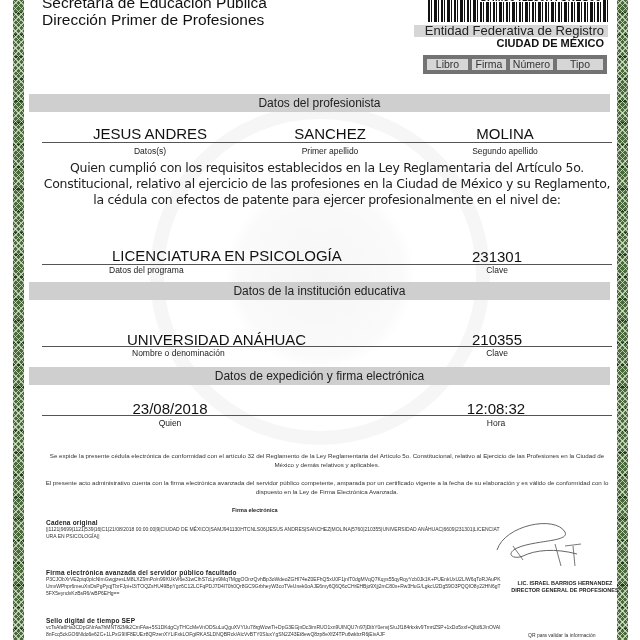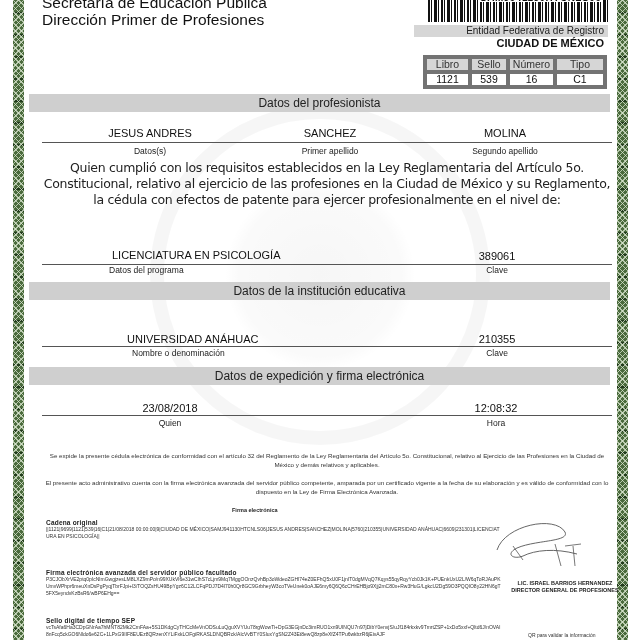--- a/index.html
+++ b/index.html
@@ -38,21 +38,21 @@
       #111 0 2px, #fff 2px 3px, #111 3px 4px, #fff 4px 6px, #111 6px 9px, #fff 9px 10px,
       #111 10px 11px, #fff 11px 13px);
   }
   .barcode-text {
     position: absolute; left: 478px; top: -7px; font-size: 10px; font-weight: bold; color: #111;
     background: #fff; padding: 0 2px; line-height: 9px; letter-spacing: 0.5px;
   }
 
   .entidad-label {
     position: absolute; left: 414px; top: 25px; width: 194px; height: 12px;
-    background: #d6d6d6; font-size: 10px; line-height: 12px; text-align: right; padding-right: 4px; color: #222;
+    background: #d6d6d6; font-size: 13px; line-height: 12px; text-align: right; padding-right: 4px; color: #222;
   }
   .entidad-value {
     position: absolute; left: 414px; top: 37px; width: 194px; font-size: 11px; font-weight: bold;
     text-align: right; padding-right: 4px; line-height: 13px;
   }
 
   .registro-table {
     position: absolute; left: 423px; top: 55px; border-collapse: collapse; font-size: 10.5px;
   }
   .registro-table td, .registro-table th {
@@ -62,21 +62,21 @@
   .registro-table .c1 { width: 45px; } .registro-table .c2 { width: 38px; }
   .registro-table .c3 { width: 47px; } .registro-table .c4 { width: 50px; }
 
   .se-expide { position: absolute; left: 49px; top: 81px; font-family: "DejaVu Sans", sans-serif; font-size: 11px; color: #222; margin-top: 16px; }
 
   .section-bar {
     position: absolute; left: 29px; width: 581px; height: 18px; background: #cfcfcf;
     font-size: 12px; line-height: 18px; text-align: center; color: #222;
   }
 
-  .field-value { position: absolute; font-size: 11px; line-height: 13px; text-align: center; white-space: nowrap; }
+  .field-value { position: absolute; font-size: 15px; line-height: 13px; text-align: center; white-space: nowrap; }
   .field-label { position: absolute; font-size: 8.5px; line-height: 10px; text-align: center; color: #222; white-space: nowrap; }
   .rule { position: absolute; height: 1px; background: #555; left: 42px; width: 570px; }
 
   .paragraph {
     position: absolute; left: 42px; width: 570px; top: 180px; font-family: "DejaVu Sans", sans-serif;
     font-size: 12.5px; line-height: 16px; text-align: center; color: #222; letter-spacing: -0.3px;
   }
 
   .small-para {
     position: absolute; left: 42px; width: 570px; font-size: 6.2px; line-height: 9px; text-align: center; color: #333;
@@ -107,48 +107,42 @@
 <div class="barcode"></div>
 <div class="barcode-text">SAMJ941130HTCNLS06</div>
 
 <div class="entidad-label">Entidad Federativa de Registro</div>
 <div class="entidad-value">CIUDAD DE MÉXICO</div>
 
 <table class="registro-table">
   <tbody>
       <tr>
     <th class="c1">Libro</th>
-    <th class="c2">Sello</th>
+    <th class="c2">Firma</th>
     <th class="c3">Número</th>
     <th class="c4">Tipo</th>
-  </tr>
-  <tr>
-    <td>1121</td>
-    <td>539</td>
-    <td>16</td>
-    <td>C1</td>
   </tr>
 </tbody>
   </table>
 
 <div class="se-expide">Se expide a:</div>
 
 <div class="section-bar" style="top:94px;">Datos del profesionista</div>
 <div class="field-value" style="left:70px; width:160px; top:127px;">JESUS ANDRES</div>
 <div class="field-value" style="left:260px; width:140px; top:127px;">SANCHEZ</div>
 <div class="field-value" style="left:440px; width:130px; top:127px;">MOLINA</div>
 <div class="rule" style="top:142px;"></div>
 <div class="field-label" style="left:70px; width:160px; top:146px;">Datos(s)</div>
 <div class="field-label" style="left:260px; width:140px; top:146px;">Primer apellido</div>
 <div class="field-label" style="left:440px; width:130px; top:146px;">Segundo apellido</div>
 
 <div class="paragraph" style="top:160px;">Quien cumplió con los requisitos establecidos en la Ley Reglamentaria del Artículo 5o. Constitucional, relativo al ejercicio de las profesiones en la Ciudad de México y su Reglamento, la cédula con efectos de patente para ejercer profesionalmente en el nivel de:</div>
 
 <div class="field-value" style="left:112px; top:249px;">LICENCIATURA EN PSICOLOGÍA</div>
-<div class="field-value" style="left:472px; width:50px; top:250px;">389061</div>
+<div class="field-value" style="left:472px; width:50px; top:250px;">231301</div>
 <div class="rule" style="top:264px;"></div>
 <div class="field-label" style="left:109px; top:265px;">Datos del programa</div>
 <div class="field-label" style="left:472px; width:50px; top:265px;">Clave</div>
 
 <div class="section-bar" style="top:282px;">Datos de la institución educativa</div>
 <div class="field-value" style="left:127px; top:333px;">UNIVERSIDAD ANÁHUAC</div>
 <div class="field-value" style="left:472px; width:50px; top:333px;">210355</div>
 <div class="rule" style="top:346px;"></div>
 <div class="field-label" style="left:132px; top:348px;">Nombre o denominación</div>
 <div class="field-label" style="left:472px; width:50px; top:348px;">Clave</div>

